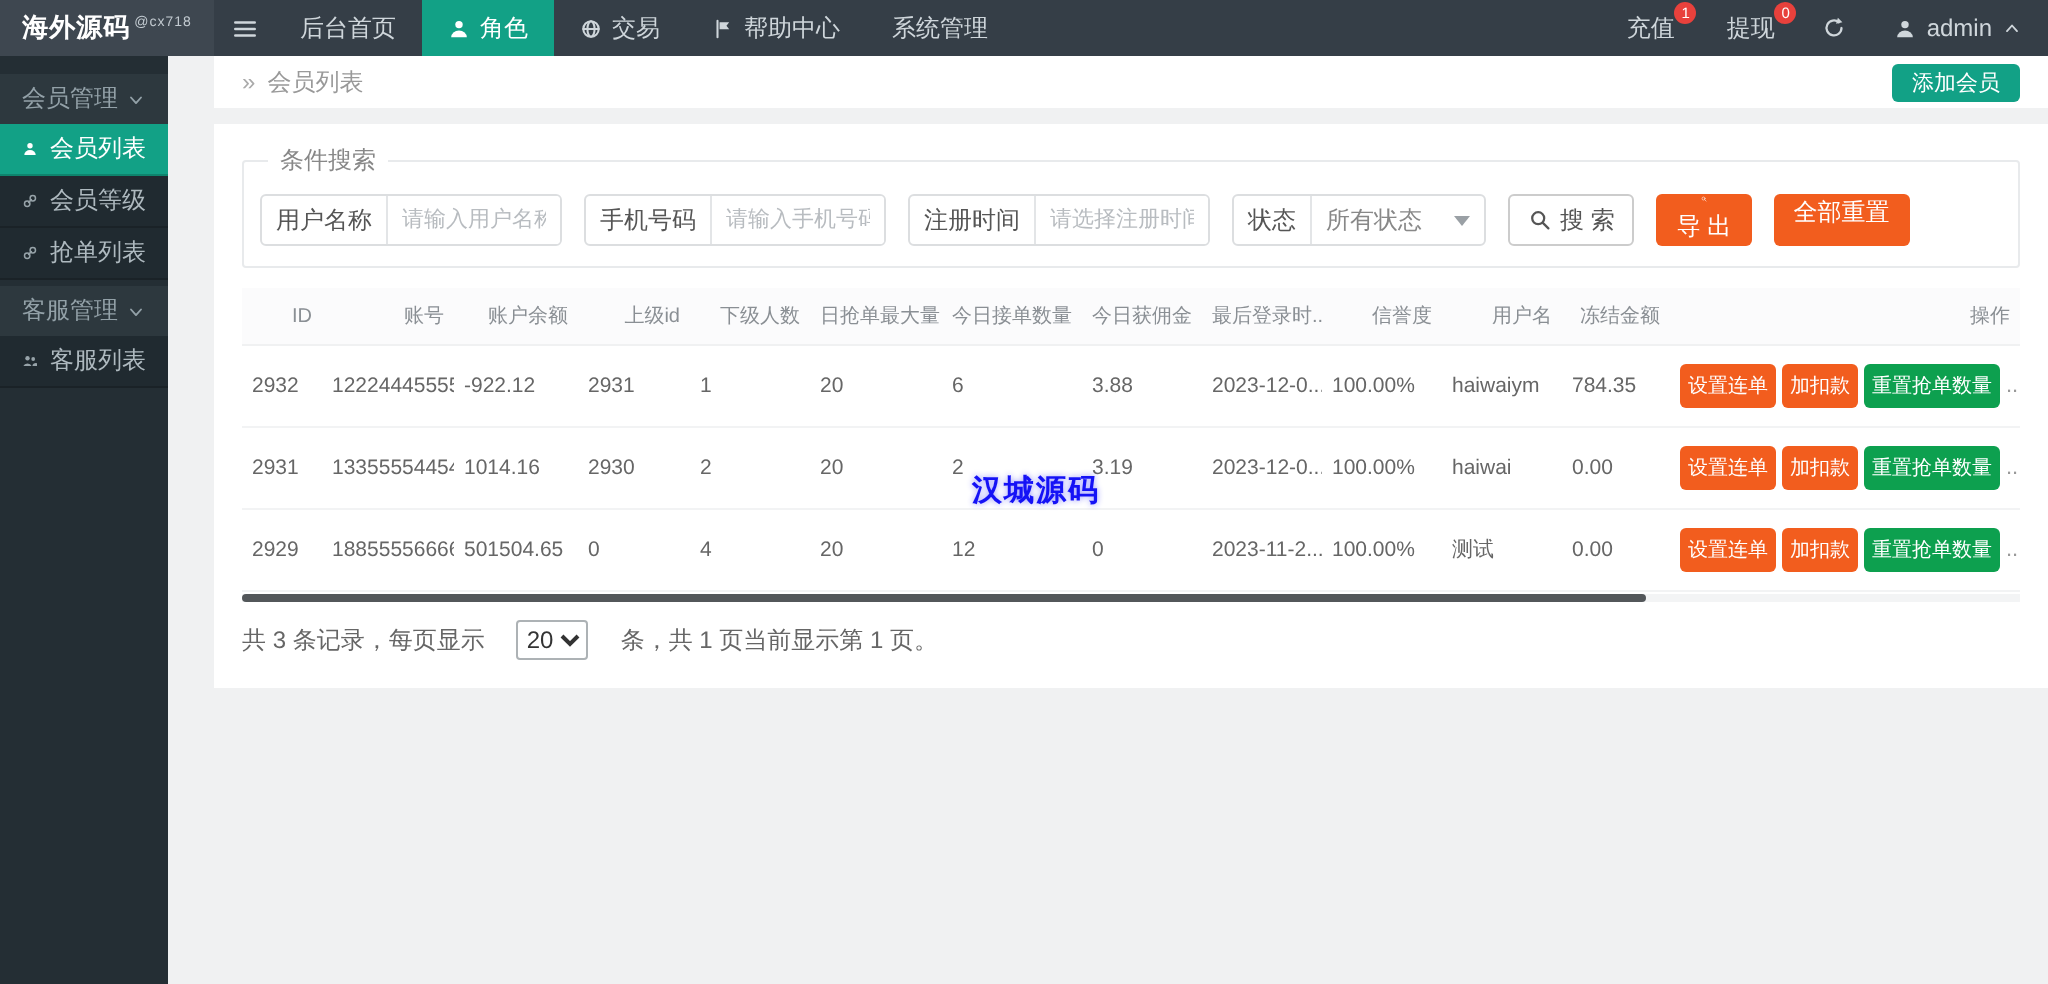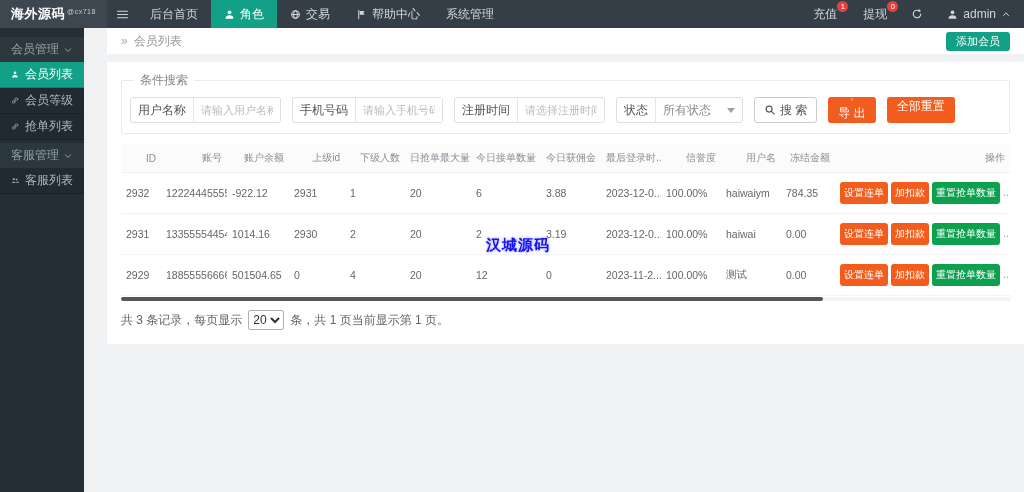--- a/index.html
+++ b/index.html
@@ -70,21 +70,21 @@
      border-bottom:1px solid #f0f1f2;white-space:nowrap;overflow:hidden;font-size:10px;}
   td{color:#666;padding:9px 5px;border-bottom:1px solid #f2f3f4;white-space:nowrap;
      overflow:hidden;font-size:10.5px;}
   .abtn{border:none;border-radius:3px;color:#fff;font-size:10px;padding:4px 4px;margin-right:3px;cursor:pointer;}
   .abtn.orange{background:var(--orange);}
   .abtn.green{background:var(--green);text-align:right;}
   .more{color:#999;cursor:pointer;font-size:11px;}
   .hscroll-track{height:4px;background:#f3f4f5;margin-top:1px;}
   .hscroll{height:4px;background:#53575a;width:79%;border-radius:2px;}
 
-  .pagebar{margin-top:9px;font-size:12px;color:#666;display:flex;align-items:center;gap:6px;}
+  .pagebar{margin-top:9px;font-size:12px;color:#666;display:flex;align-items:center;gap:16px;}
   .pagebar select{height:20px;font-size:12px;border:1px solid #adb2b5;border-radius:2px;
                   color:#333;background:#fff;cursor:pointer;}
 
   .watermark{position:absolute;left:486px;top:236px;color:var(--blue);font-weight:bold;
              font-size:15px;letter-spacing:1px;z-index:30;
              text-shadow:0 0 3px rgba(21,18,246,.45);}
 
   .ic{display:inline-block;vertical-align:-2px;}
   .ic .s{fill:none;stroke:currentColor;stroke-width:1.5;stroke-linecap:round;stroke-linejoin:round;}
   .ic .f{fill:currentColor;stroke:none;}

